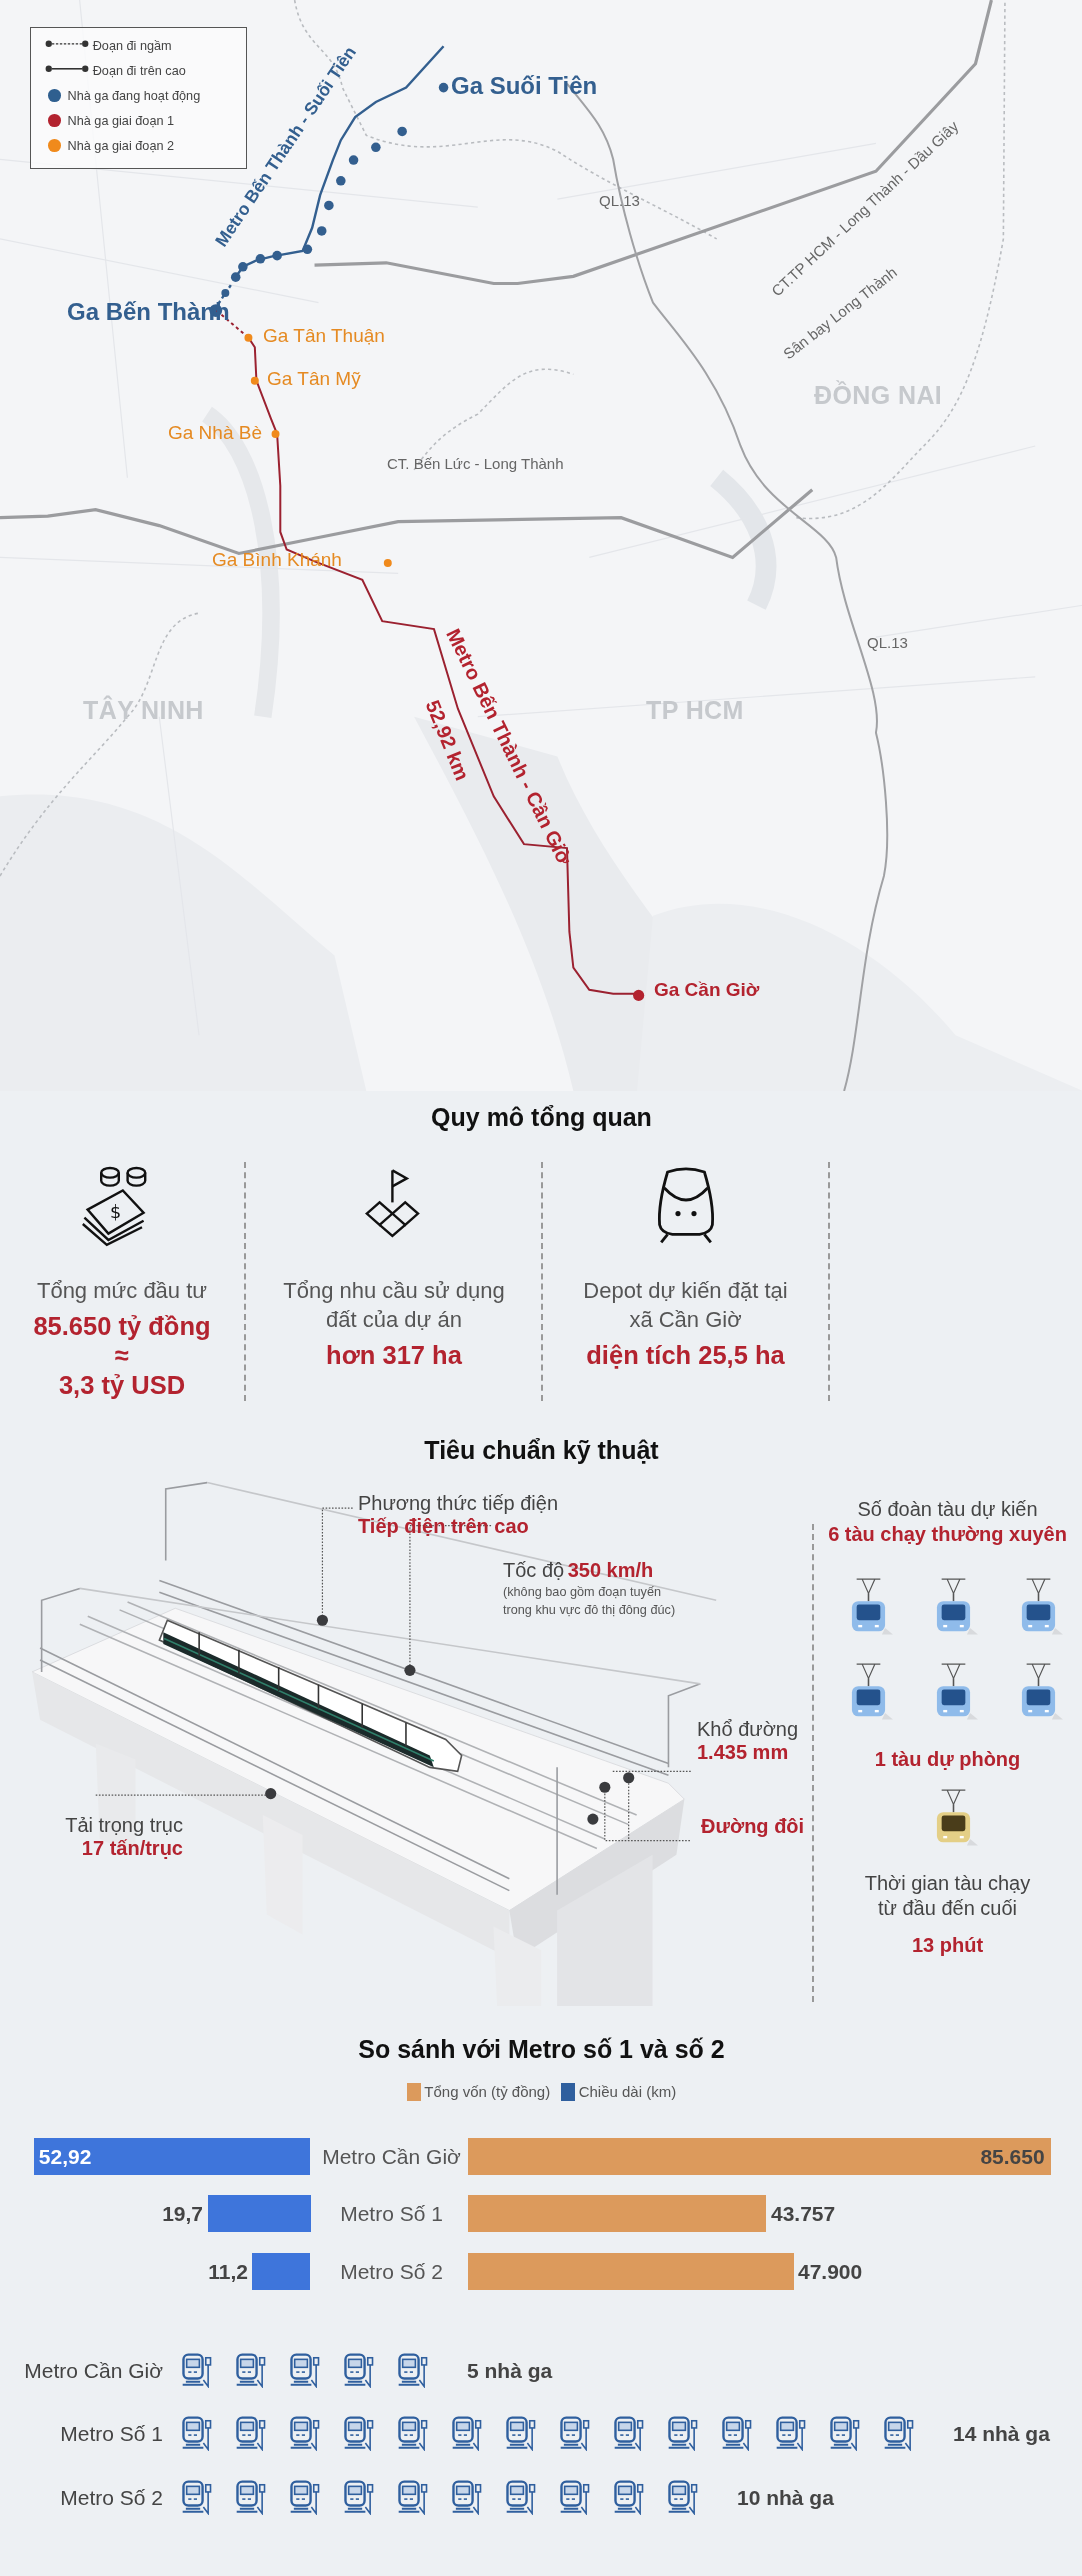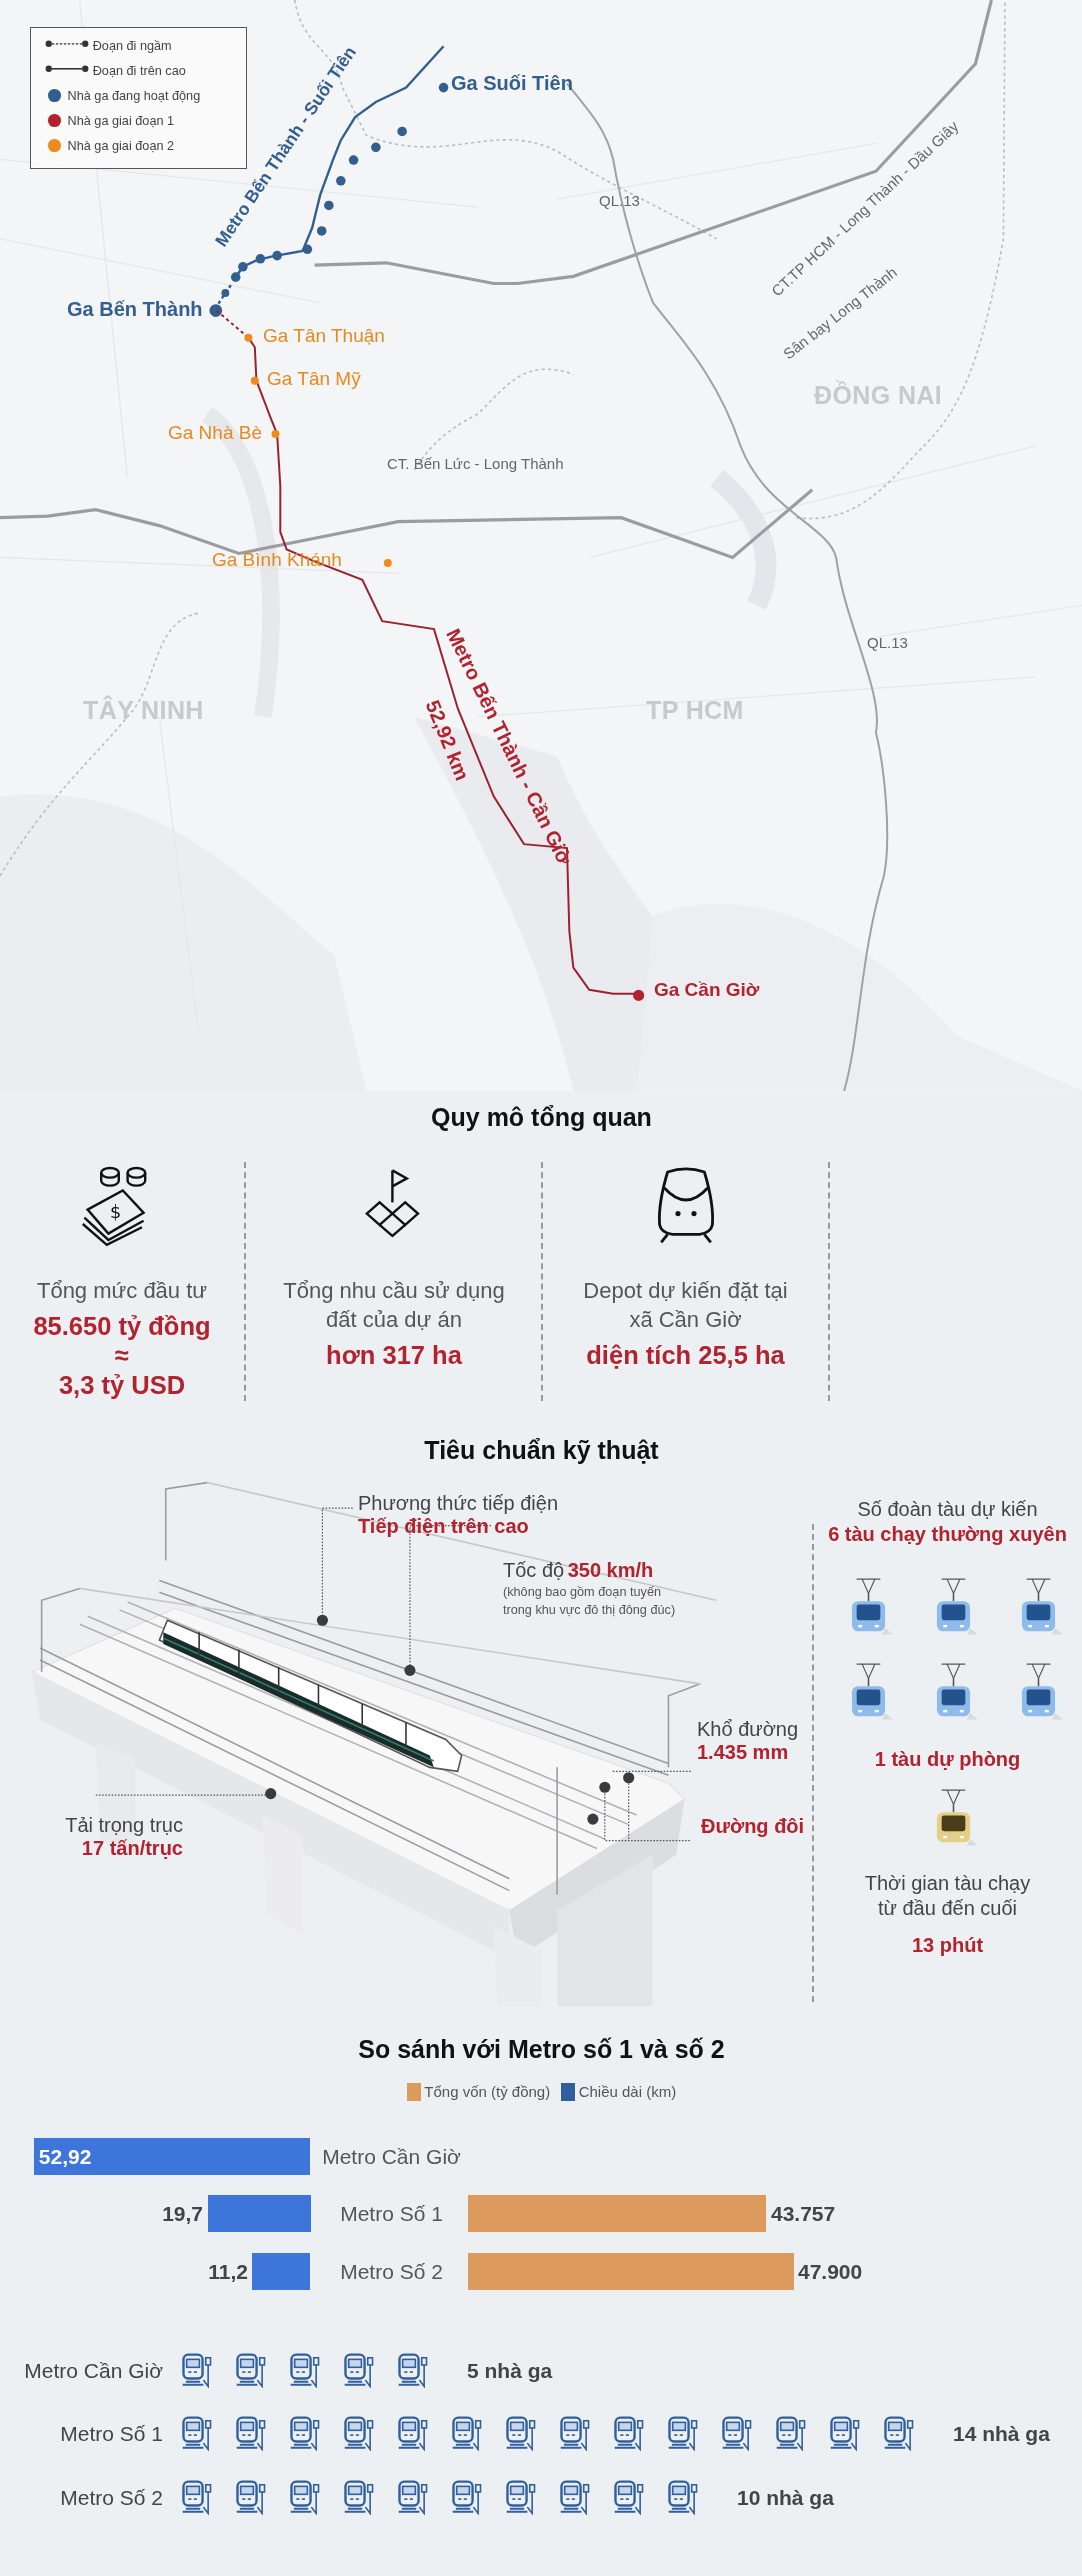--- a/index.html
+++ b/index.html
@@ -7,21 +7,21 @@
   body { font-family: "Liberation Sans", "DejaVu Sans", sans-serif; color: #333; position: relative; height: 2576px; overflow: hidden; }
 
   
   .map { position: absolute; left: 0; top: 0; width: 1083px; height: 1091px; background: #f4f5f7; overflow: hidden; }
   .map svg.base { position: absolute; left: 0; top: 0; }
   .legend { position: absolute; left: 30px; top: 27px; width: 217px; height: 142px; border: 1.2px solid #555; background: rgba(250,250,251,0.85); padding: 11px 0 0 12.7px; }
   .legend-row { display: flex; align-items: flex-start; height: 25px; font-size: 12.7px; color: #444; }
   .legend-row .sym { width: 49px; display: flex; align-items: center; }
   .legend-row .dot { width: 12.7px; height: 12.7px; border-radius: 50%; margin-left: 4.8px; margin-right: 6.4px; }
   .map-label { position: absolute; white-space: nowrap; }
-  .st-blue { color: #335f8f; font-weight: bold; font-size: 20px; }
+  .st-blue { color: #335f8f; font-weight: bold; font-size: 24px; }
   .st-orange { color: #e58a22; font-size: 19px; }
   .st-red { color: #b3232f; font-weight: bold; font-size: 19px; }
   .road-label { color: #666; font-size: 15px; }
   .region { color: #c6c9cd; font-weight: bold; font-size: 25px; letter-spacing: 0.4px; }
 
   
   .section-title { position: absolute; left: 0; width: 1083px; text-align: center; font-weight: bold; font-size: 25px; color: #111; }
 
   .overview { position: absolute; top: 1156px; left: 0; width: 1083px; height: 247px; }
   .ov-col { position: absolute; top: 0; height: 247px; text-align: center; }
@@ -425,20 +425,21 @@
   <div class="lg">
       <span class="sw" style="background:#2f5f9e"></span>
       <span>Chiều dài (km)</span>
     </div>
 </div>
 
 <div id="bars">
     <div class="bar-row" style="top: 2138px;">
       <div class="bar-blue" style="left: 34px; width: 276px;">52,92</div>
       <div class="bar-name">Metro Cần Giờ</div>
+      <div class="bar-orange" style="left: 468px; width: 583px;">85.650</div>
     </div>
     <div class="bar-row" style="top: 2195px;">
       <div class="bar-outlabel" style="left: 155px; width: 48px; text-align: right;">19,7</div>
       <div class="bar-blue" style="left: 208px; width: 103px;"></div>
       <div class="bar-name">Metro Số 1</div>
       <div class="bar-orange" style="left: 468px; width: 298px;"></div>
       <div class="bar-outlabel" style="left: 771px;">43.757</div>
     </div>
     <div class="bar-row" style="top: 2253px;">
       <div class="bar-outlabel" style="left: 200px; width: 48px; text-align: right;">11,2</div>

